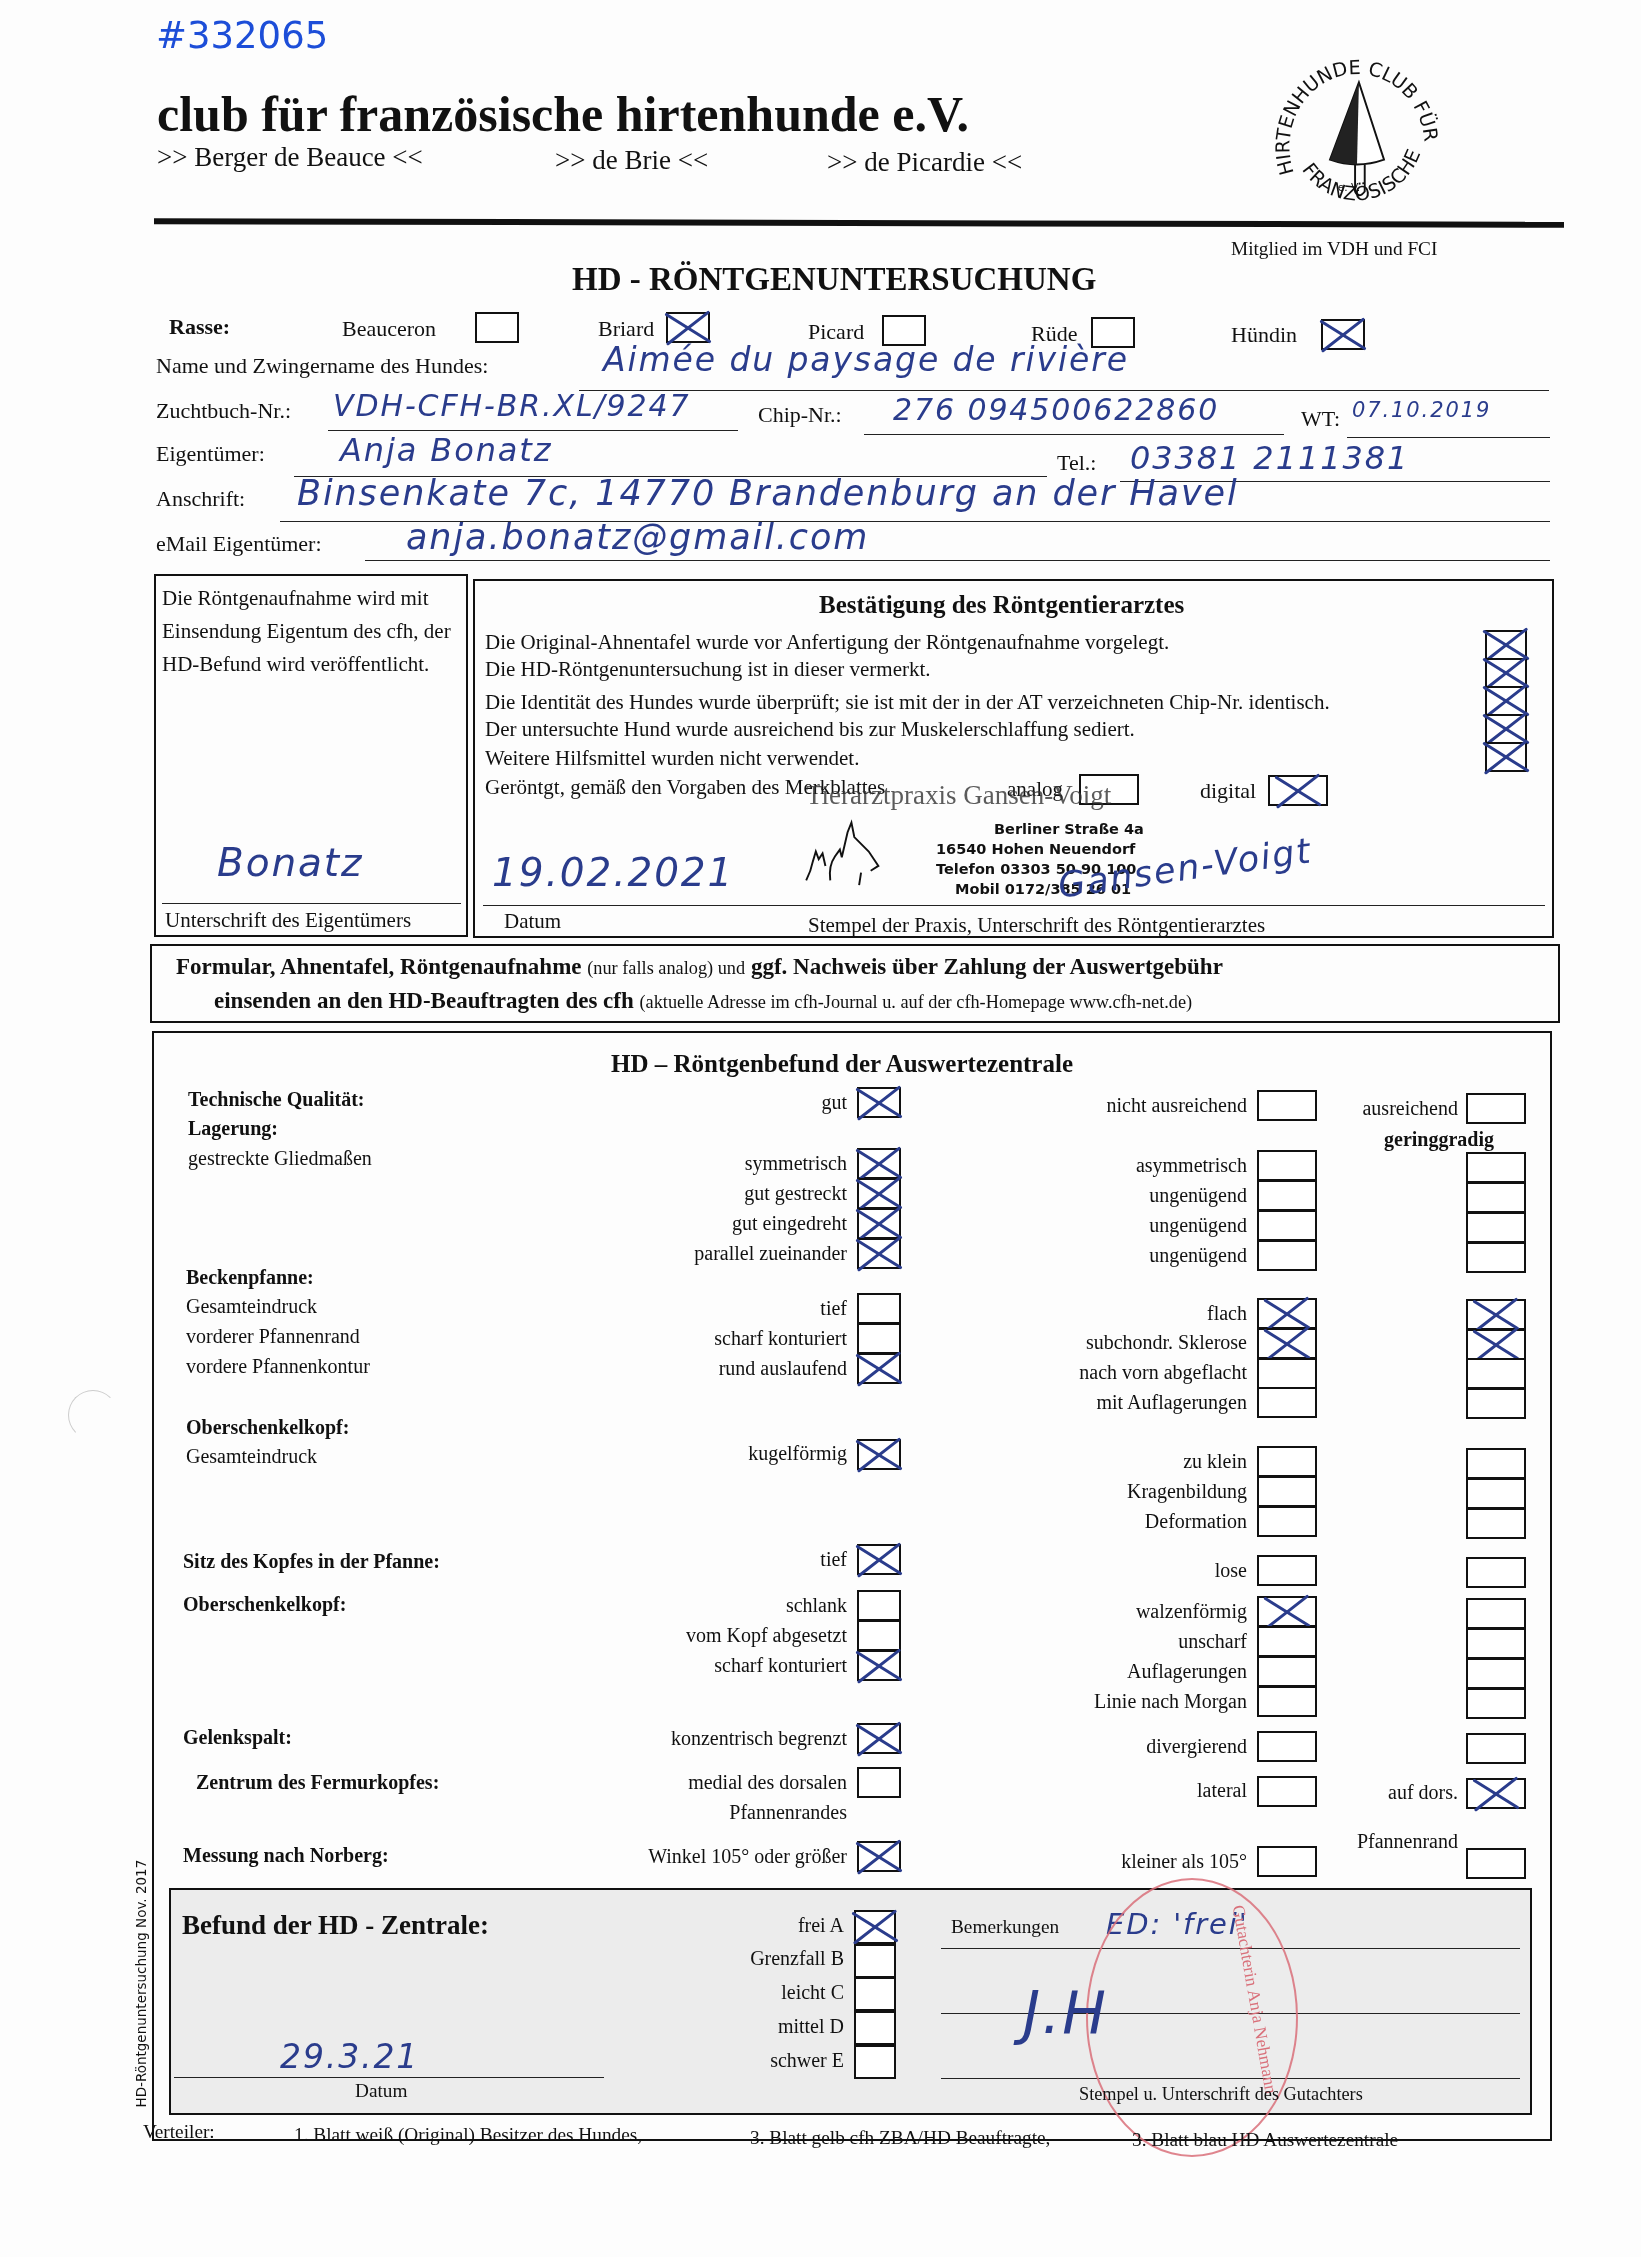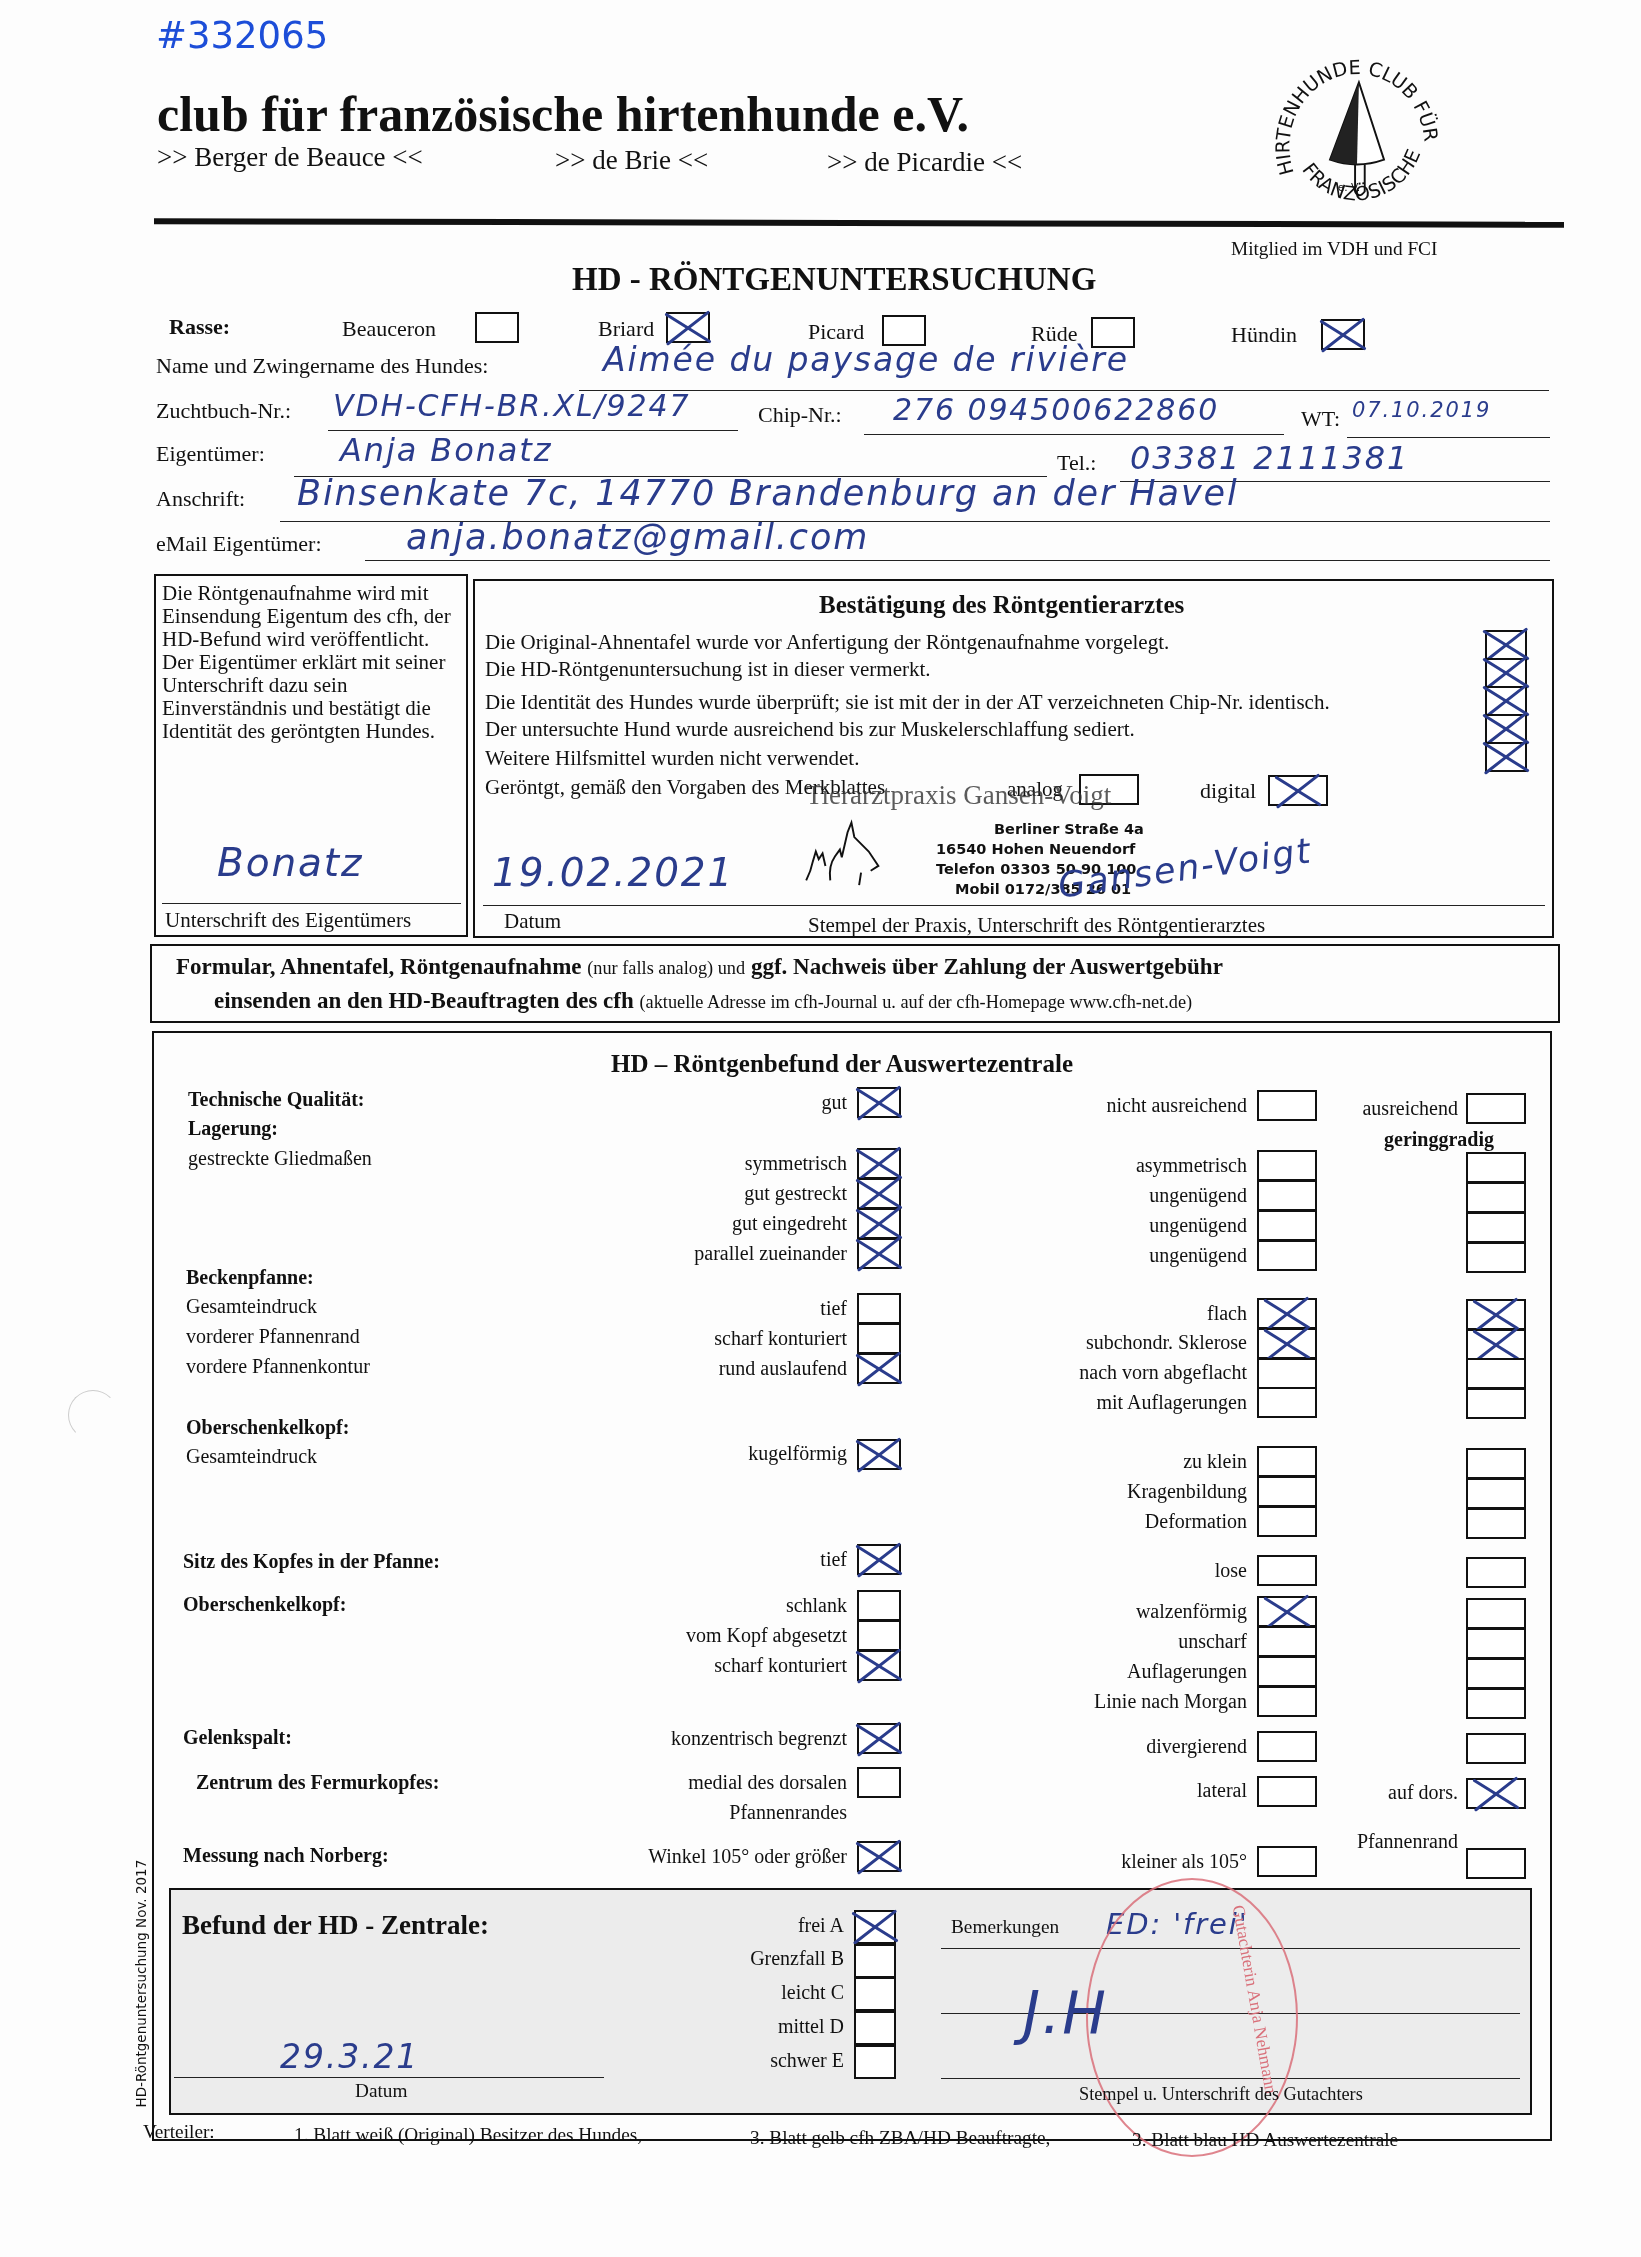--- a/index.html
+++ b/index.html
@@ -86,23 +86,22 @@
 
 <div class="lbl" style="left:156px;top:486px;">Anschrift:</div>
 <div class="abs hand" style="left:297px;top:473px;font-size:35px;">Binsenkate 7c, 14770 Brandenburg an der Havel</div>
 <div class="uline" style="left:280px;top:521px;width:1270px;"></div>
 
 <div class="lbl" style="left:156px;top:531px;">eMail Eigentümer:</div>
 <div class="abs hand" style="left:406px;top:517px;font-size:35px;">anja.bonatz@gmail.com</div>
 <div class="uline" style="left:365px;top:560px;width:1185px;"></div>
 
 <div class="box" style="left:154px;top:574px;width:314px;height:363px;"></div>
-<div class="abs" style="left:162px;top:582px;width:299px;font-size:21px;line-height:23px;">
+<div class="abs" style="left:162px;top:582px;width:299px;font-size:21px;line-height:33px;">
   <div>Die Röntgenaufnahme wird mit Einsendung Eigentum des cfh, der HD-Befund wird veröffentlicht.</div>
-  <div>Der Eigentümer erklärt mit seiner Unterschrift dazu sein Einverständnis und bestätigt die Identität des geröntgten Hundes.</div>
 </div>
 <div class="abs hand" style="left:217px;top:840px;font-size:39px;">Bonatz</div>
 <div class="uline" style="left:162px;top:903px;width:299px;"></div>
 <div class="lbl" style="left:165px;top:908px;font-size:21px;">Unterschrift des Eigentümers</div>
 
 <div class="box" style="left:473px;top:579px;width:1081px;height:359px;"></div>
 <div class="abs" style="left:819px;top:591px;font-size:25px;font-weight:bold;">Bestätigung des Röntgentierarztes</div>
 
 <div class="lbl" style="left:485px;top:630px;font-size:21px;">Die Original-Ahnentafel wurde vor Anfertigung der Röntgenaufnahme vorgelegt.</div>
 <div class="lbl" style="left:485px;top:657px;font-size:21px;">Die HD-Röntgenuntersuchung ist in dieser vermerkt.</div>

